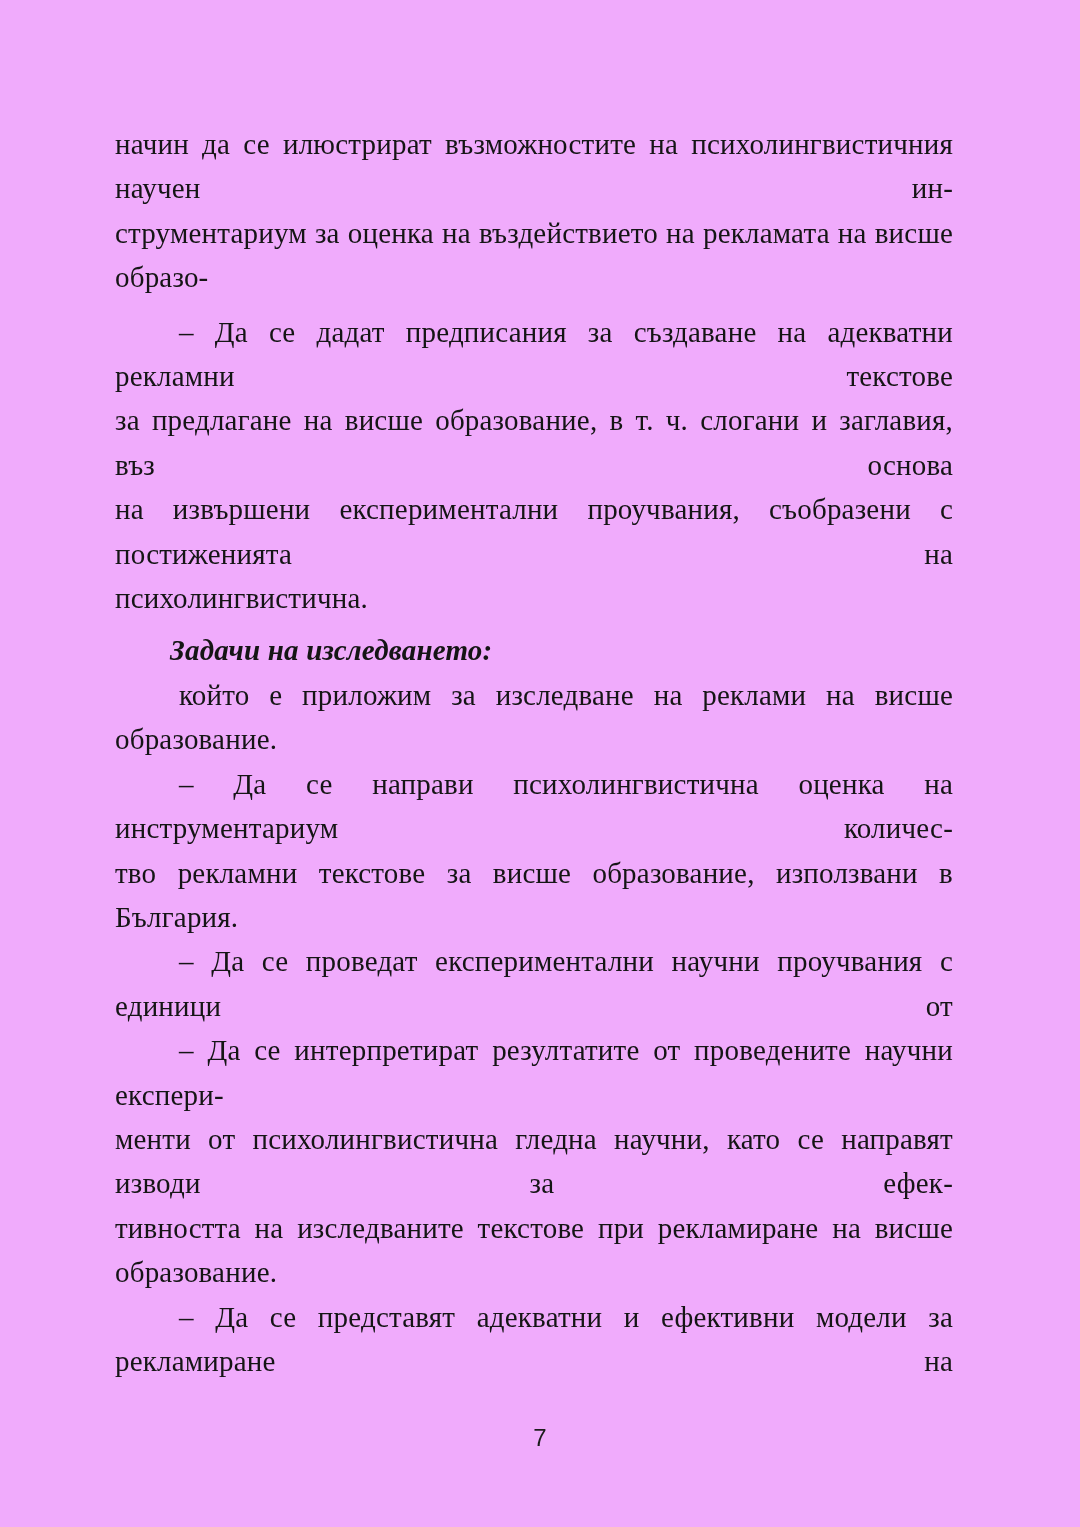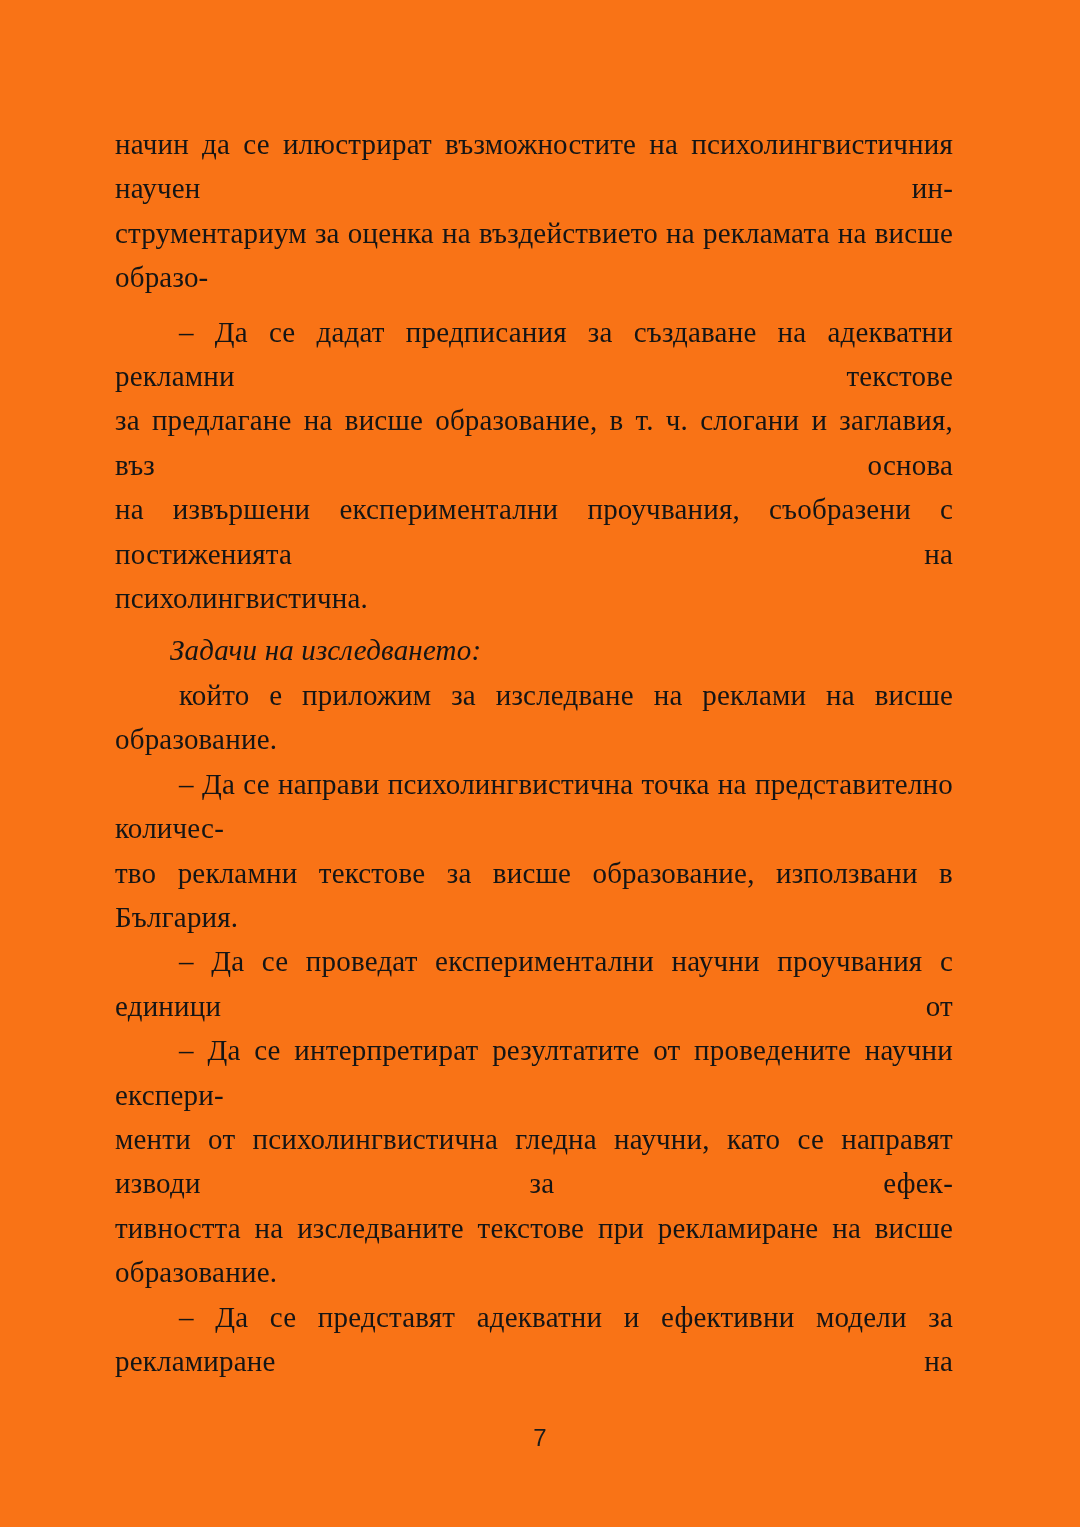--- a/index.html
+++ b/index.html
@@ -11,21 +11,21 @@
     width: 1080px;
     height: 1527px;
     position: relative;
     font-family: "Liberation Serif", "DejaVu Serif", serif;
     color: #151515;
     overflow: hidden;
   }
   .page {
     position: absolute;
     inset: 0;
-    background: #f97316;
+    background: #f0abfc;
   }
   .text-block {
     position: absolute;
     left: 115px;
     top: 122px;
     width: 838px;
   }
   .para {
     margin: 0;
     padding: 0;
@@ -45,20 +45,21 @@
     text-align-last: left;
   }
   .para.indent .line:first-child {
     text-indent: 64px;
   }
   .para.heading .line {
     font-style: italic;
   }
   .para.heading .line:first-child {
     text-indent: 55px;
+    font-weight: bold;
   }
   .page-number {
     position: absolute;
     top: 1424px;
     left: 0;
     width: 100%;
     text-align: center;
     font-family: "Liberation Sans", "DejaVu Sans", sans-serif;
     font-size: 24px;
     color: #1c1c1c;
@@ -79,21 +80,21 @@
         <div class="line">на извършени експериментални проучвания, съобразени с постиженията на</div>
         <div class="line last">психолингвистична.</div>
       </div>
       <div class="para heading indent">
         <div class="line last">Задачи на изследването:</div>
       </div>
       <div class="para indent">
         <div class="line last">който е приложим за изследване на реклами на висше образование.</div>
       </div>
       <div class="para indent">
-        <div class="line">– Да се направи психолингвистична точка на представително количес-</div>
+        <div class="line">– Да се направи психолингвистична оценка на инструментариум количес-</div>
         <div class="line last">тво рекламни текстове за висше образование, използвани в България.</div>
       </div>
       <div class="para indent">
         <div class="line">– Да се проведат експериментални научни проучвания с единици от</div>
       </div>
       <div class="para indent">
         <div class="line">– Да се интерпретират резултатите от проведените научни експери-</div>
         <div class="line">менти от психолингвистична гледна научни, като се направят изводи за ефек-</div>
         <div class="line last">тивността на изследваните текстове при рекламиране на висше образование.</div>
       </div>

